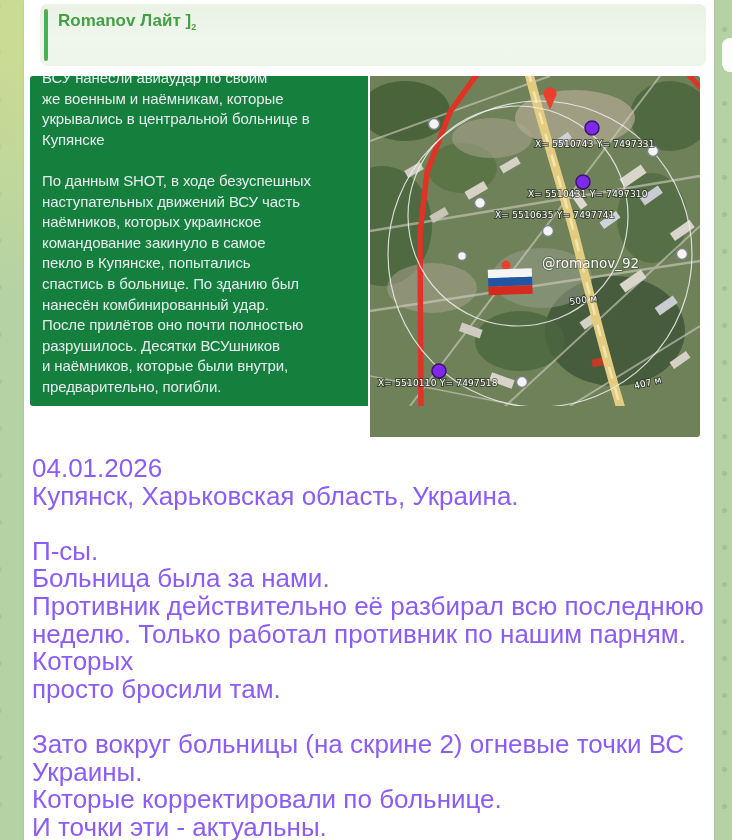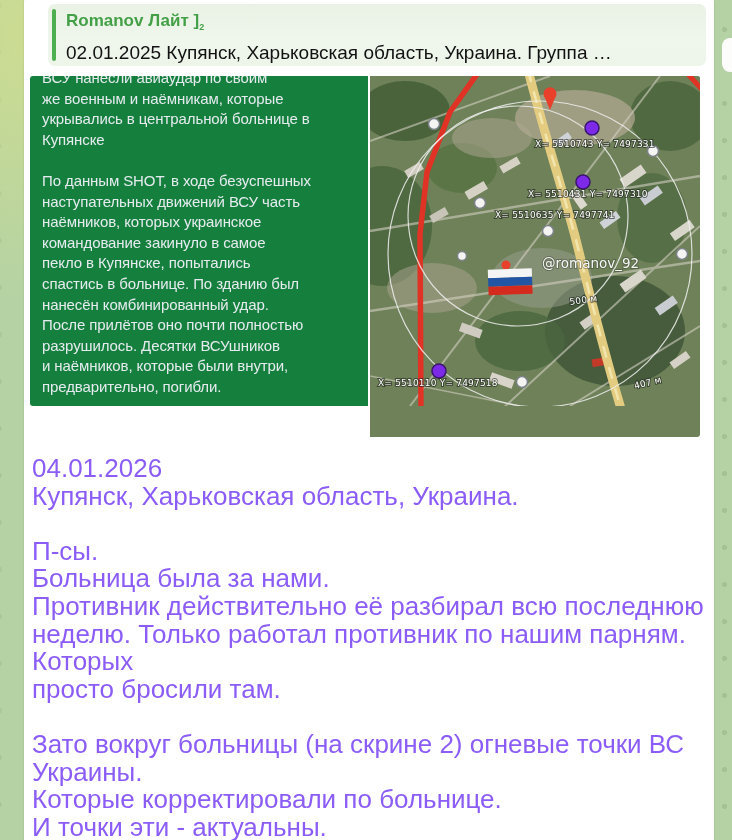--- a/index.html
+++ b/index.html
@@ -16,21 +16,21 @@
   }
   .neighbor-bubble{
     position:absolute;right:0;top:38px;width:10px;height:34px;
     background:#fcfdfb;border-radius:8px 0 0 8px;
   }
   .message-bubble{
     position:absolute;left:24px;top:-8px;width:690px;height:860px;
     background:#ffffff;border-radius:10px;box-shadow:0 1px 2px rgba(0,0,0,.15);
   }
   .reply-quote{
-    position:relative;margin:12px 8px 0 24px;height:62px;
+    position:relative;margin:12px 8px 0 16px;height:62px;
     background:linear-gradient(180deg,#eaf2e5 0%,#eff6ec 60%,#edf5e9 100%);
     border-radius:7px;overflow:hidden;cursor:pointer;
   }
   .quote-bar{
     position:absolute;left:4px;top:5px;bottom:5px;width:4px;border-radius:2px;
     background:#4caf50;
   }
   .quote-content{padding:7px 10px 0 18px;}
   .quote-name{
     color:#43a047;font-weight:bold;font-size:17px;line-height:19px;white-space:nowrap;
@@ -73,21 +73,20 @@
 <div class="stage">
 
   <div class="neighbor-bubble"></div>
 
   <div class="message-bubble">
 
     <div class="reply-quote">
       <div class="quote-bar"></div>
       <div class="quote-content">
         <div class="quote-name"><span>Romanov Лайт ]</span><span class="badge-sub">2</span></div>
-        <div class="quote-preview">02.01.2025 Купянск, Харьковская область, Украина.  Группа …</div>
       </div>
     </div>
 
     <div class="media-row">
 
       <div class="shot-dark">
         <div class="shot-text">ВСУ нанесли авиаудар по своим
 же военным и наёмникам, которые
 укрывались в центральной больнице в
 Купянске

